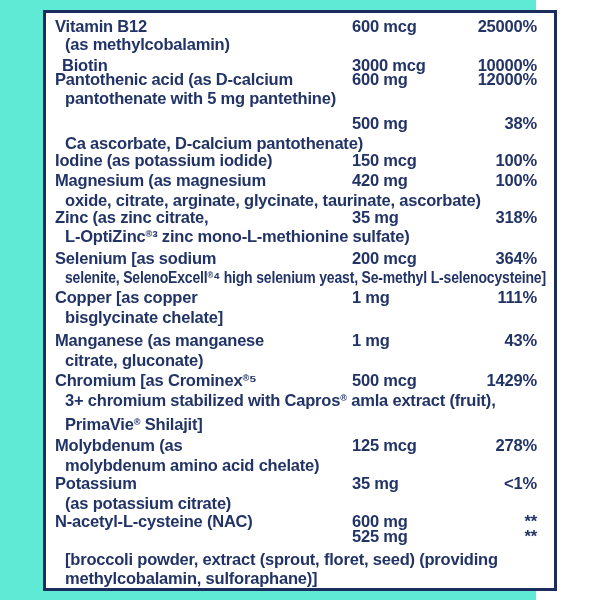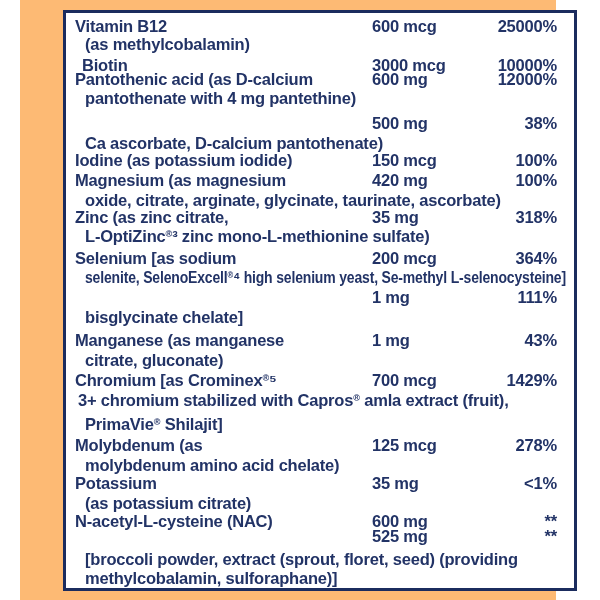--- a/index.html
+++ b/index.html
@@ -8,22 +8,21 @@
     width: 600px;
     height: 600px;
     background: #ffffff;
     overflow: hidden;
     font-family: "Liberation Sans", sans-serif;
   }
   .stage {
     position: relative;
     width: 536px;
     height: 600px;
-    background: #fdba74;
-    margin-left: 20px;
+    background: #5eead4;
   }
   .panel {
     position: absolute;
     left: 43px;
     top: 10px;
     width: 508px;
     height: 575px;
     border: 3px solid #1b2c5e;
     background: #ffffff;
   }
@@ -83,21 +82,21 @@
           <span class="cell-name" style="left: 16px;">Biotin</span>
           <span class="cell-amt">3000 mcg</span>
           <span class="cell-dv">10000%</span>
         </div>
         <div class="row" style="top: 56px;">
           <span class="cell-name" style="left: 9px;">Pantothenic acid (as D-calcium</span>
           <span class="cell-amt">600 mg</span>
           <span class="cell-dv">12000%</span>
         </div>
         <div class="row" style="top: 75px;">
-          <span class="cell-name" style="left: 19px;">pantothenate with 4 mg pantethine)</span>
+          <span class="cell-name" style="left: 19px;">pantothenate with 5 mg pantethine)</span>
         </div>
         <div class="row" style="top: 100px;">
           <span class="cell-amt">500 mg</span>
           <span class="cell-dv">38%</span>
         </div>
         <div class="row" style="top: 120px;">
           <span class="cell-name" style="left: 19px;">Ca ascorbate, D-calcium pantothenate)</span>
         </div>
         <div class="row" style="top: 137px;">
           <span class="cell-name" style="left: 9px;">Iodine (as potassium iodide)</span>
@@ -122,41 +121,42 @@
         </div>
         <div class="row" style="top: 235px;">
           <span class="cell-name" style="left: 9px;">Selenium [as sodium</span>
           <span class="cell-amt">200 mcg</span>
           <span class="cell-dv">364%</span>
         </div>
         <div class="row" style="top: 254px;">
           <span class="cell-name" style="left: 19px; transform: scaleX(0.848);">selenite, SelenoExcell<span class="reg">®</span>⁴ high selenium yeast, Se-methyl L-selenocysteine]</span>
         </div>
         <div class="row" style="top: 274px;">
+          <span class="cell-name" style="left: 9px;">Copper [as copper</span>
           <span class="cell-amt">1 mg</span>
           <span class="cell-dv">111%</span>
         </div>
         <div class="row" style="top: 294px;">
           <span class="cell-name" style="left: 19px;">bisglycinate chelate]</span>
         </div>
         <div class="row" style="top: 317px;">
           <span class="cell-name" style="left: 9px;">Manganese (as manganese</span>
           <span class="cell-amt">1 mg</span>
           <span class="cell-dv">43%</span>
         </div>
         <div class="row" style="top: 337px;">
           <span class="cell-name" style="left: 19px;">citrate, gluconate)</span>
         </div>
         <div class="row" style="top: 357px;">
           <span class="cell-name" style="left: 9px;">Chromium [as Crominex<span class="reg">®</span>⁵</span>
-          <span class="cell-amt">700 mcg</span>
+          <span class="cell-amt">500 mcg</span>
           <span class="cell-dv">1429%</span>
         </div>
         <div class="row" style="top: 377px;">
-          <span class="cell-name" style="left: 12px; text-align: right;">3+ chromium stabilized with Capros<span class="reg">®</span> amla extract (fruit),</span>
+          <span class="cell-name" style="left: 19px; text-align: right;">3+ chromium stabilized with Capros<span class="reg">®</span> amla extract (fruit),</span>
         </div>
         <div class="row" style="top: 401px;">
           <span class="cell-name" style="left: 19px;">PrimaVie<span class="reg">®</span> Shilajit]</span>
         </div>
         <div class="row" style="top: 422px;">
           <span class="cell-name" style="left: 9px;">Molybdenum (as</span>
           <span class="cell-amt">125 mcg</span>
           <span class="cell-dv">278%</span>
         </div>
         <div class="row" style="top: 442px;">

